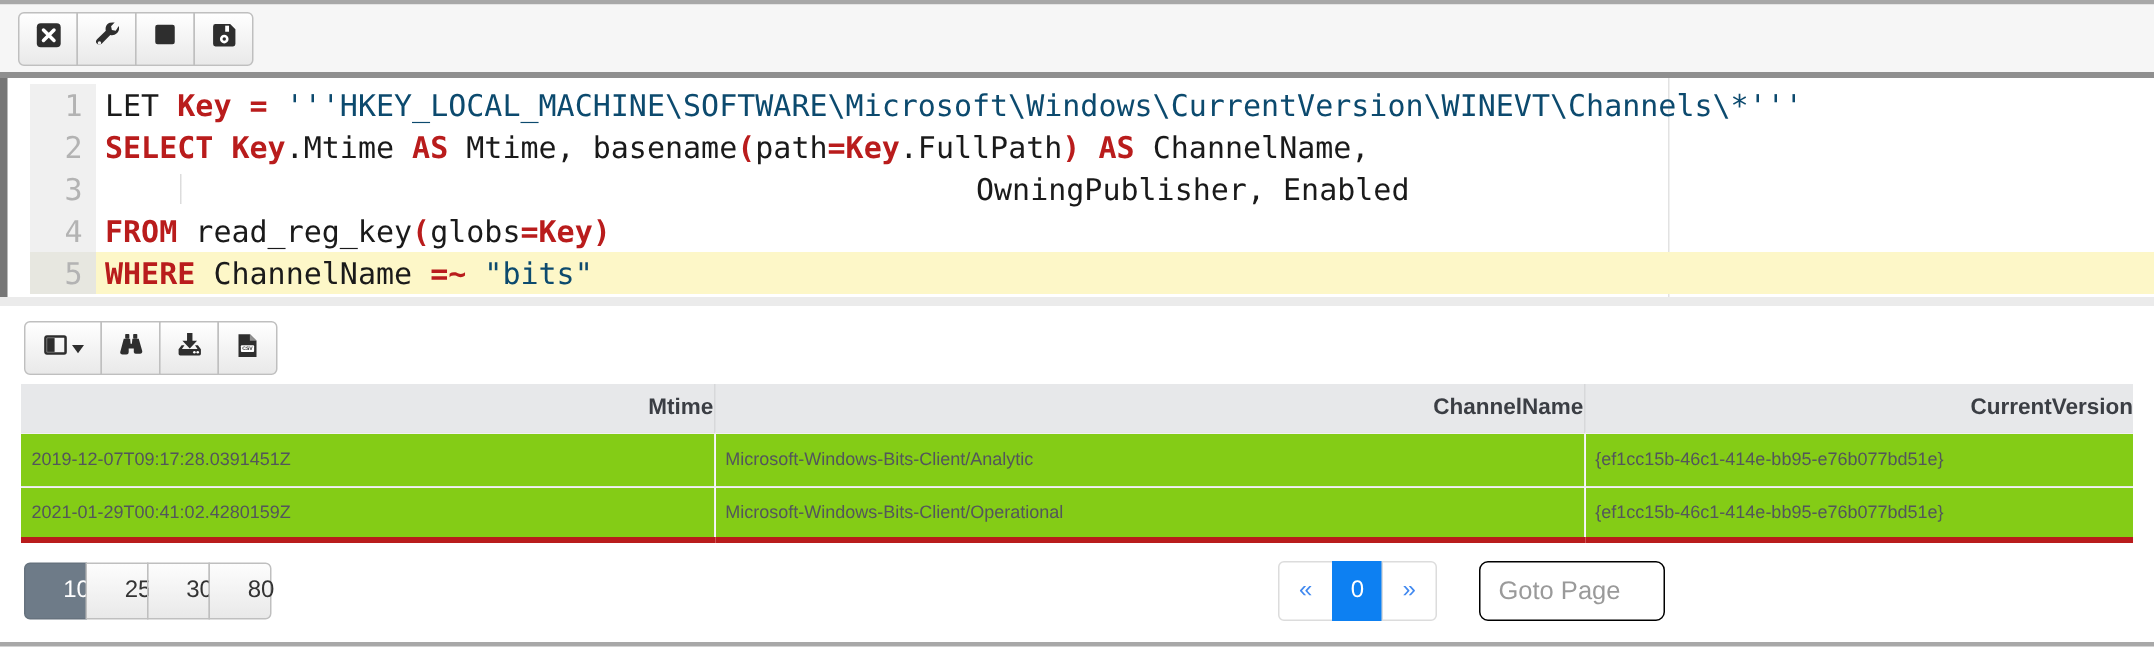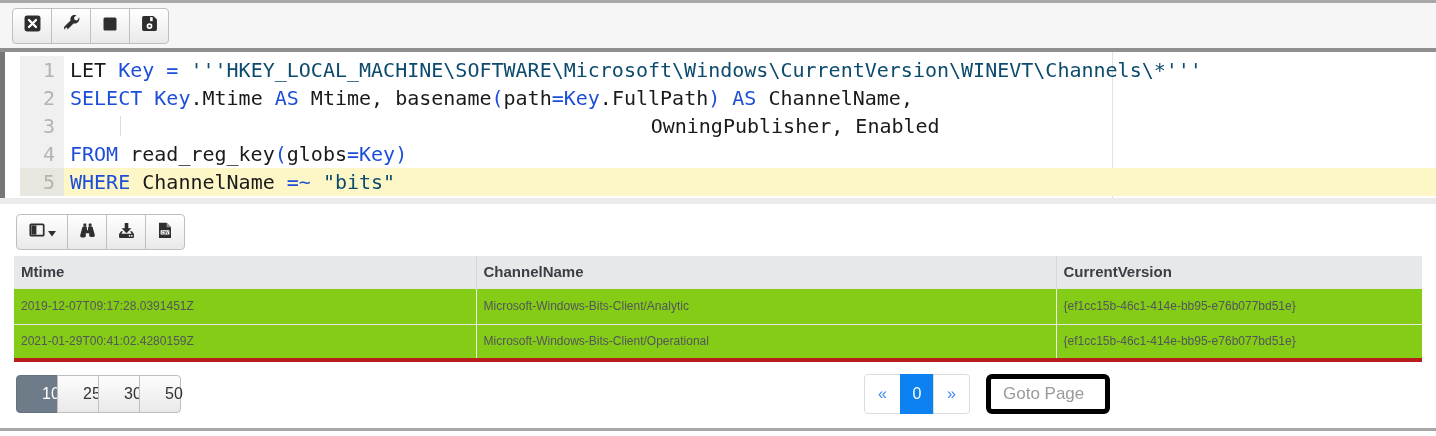--- a/index.html
+++ b/index.html
@@ -27,32 +27,32 @@
   .code-line { display:flex; height:28px; line-height:28px; position:relative; z-index:1;
                font-family:"DejaVu Sans Mono", monospace; font-size:20px; white-space:pre; }
   .gutter-num { margin-left:20px; width:44px; background:#f0f0f0; color:#b3b3b3;
                 text-align:right; padding-right:9px; flex:none; }
   .code-text { flex:1; padding-left:6px; color:#1a1a1a; }
   .code-line.active .code-text { background:#fdf7c8; }
   .code-line.active .gutter-num { background:#e7e7e0; }
   .code-line:nth-child(3) .code-text {
       background-image:linear-gradient(#dcdcdc,#dcdcdc);
       background-repeat:no-repeat; background-position:56px 4px; background-size:1px 20px;text-align:center; }
-  .seg-b { font-weight:normal; color:#1d4ed8; }
+  .seg-b { font-weight:bold; color:#b91c1c; }
   .seg-r { color:#0c4a6e; }
   .editor-bottom { height:6px; background:#ebebeb; }
 
   
   .results-toolbar { margin:10px 0 0 16px; display:flex; }
   .tb-btn.wide { width:52px; }
 
   
   table { border-collapse:collapse; table-layout:fixed; width:1408px; margin:6px 14px 0 14px; }
   col.c-mtime { width:462px; } col.c-chan { width:580px; } col.c-pub { width:366px; }
-  thead th { background:#e7e8ea; height:32px; text-align:left; font-size:15px; font-weight:bold;
+  thead th { background:#e7e8ea; height:32px; text-align:right; font-size:15px; font-weight:bold;
              color:#3b3e44; padding-left:7px; border-left:1px solid #d7d8da; cursor:pointer; }
   thead th:first-child { border-left:none; }
   tbody td { height:36px; font-size:12px; color:#53565b; padding-left:7px; background:#84cc16;
              border-top:1px solid #e6e6e6; border-left:1px solid #efefef;
              overflow:hidden; white-space:nowrap; }
   tbody td:first-child { border-left:none; }
   tbody tr:last-child td { border-bottom:4px solid #b91c1c; }
 
   
   .pager { margin:12px 14px 0 16px; display:flex; align-items:center; }
@@ -63,22 +63,22 @@
   .size-btn:last-child { border-radius:0 4px 4px 0; }
   .size-btn.active { background:#6e7b88; color:#fff; border-color:#66727e; }
   .pager-status { margin-left:14px; font-size:16px; color:#383838; }
   .page-group { margin-left:auto; display:flex; }
   .page-btn { min-width:37px; height:40px; background:#fff; border:1px solid #dcdcdc;
               margin-left:-1px; display:flex; align-items:center; justify-content:center;
               font-size:16px; color:#4189f0; cursor:pointer; }
   .page-btn:first-child { border-radius:4px 0 0 4px; margin-left:0; }
   .page-btn:last-child { border-radius:0 4px 4px 0; }
   .page-btn.current { background:#0d80f2; border-color:#0d80f2; color:#fff; min-width:34px; }
-  .goto-input { margin-left:16px; margin-right:312px; width:124px; height:40px;
-                border:5px solid #000000; border-radius:6px; font-size:17px; padding:0 12px;
+  .goto-input { margin-left:28px; margin-right:312px; width:124px; height:40px;
+                border:1px solid #000000; border-radius:6px; font-size:17px; padding:0 12px;
                 color:#b91c1c; font-family:"Liberation Sans", sans-serif; }
   .goto-input::placeholder { color:#9a9a9a; }
 </style>
 </head>
 <body>
 
 <div class="hstrip top"></div>
 
 <div class="cell-toolbar">
   <div class="btn-group">
@@ -204,21 +204,21 @@
         <td>{ef1cc15b-46c1-414e-bb95-e76b077bd51e}</td>
       </tr>
     </tbody>
 </table>
 
 <div class="pager">
   <div class="btn-group" id="size-group">
       <div class="size-btn active">10</div>
       <div class="size-btn">25</div>
       <div class="size-btn">30</div>
-      <div class="size-btn">50</div>
+      <div class="size-btn">80</div>
     </div>
   <div class="page-group">
     <div class="page-btn">«</div>
     <div class="page-btn current">0</div>
     <div class="page-btn">»</div>
   </div>
   <input class="goto-input" type="text" placeholder="Goto Page" style="">
 </div>
 
 <div class="hstrip bottom"></div>

